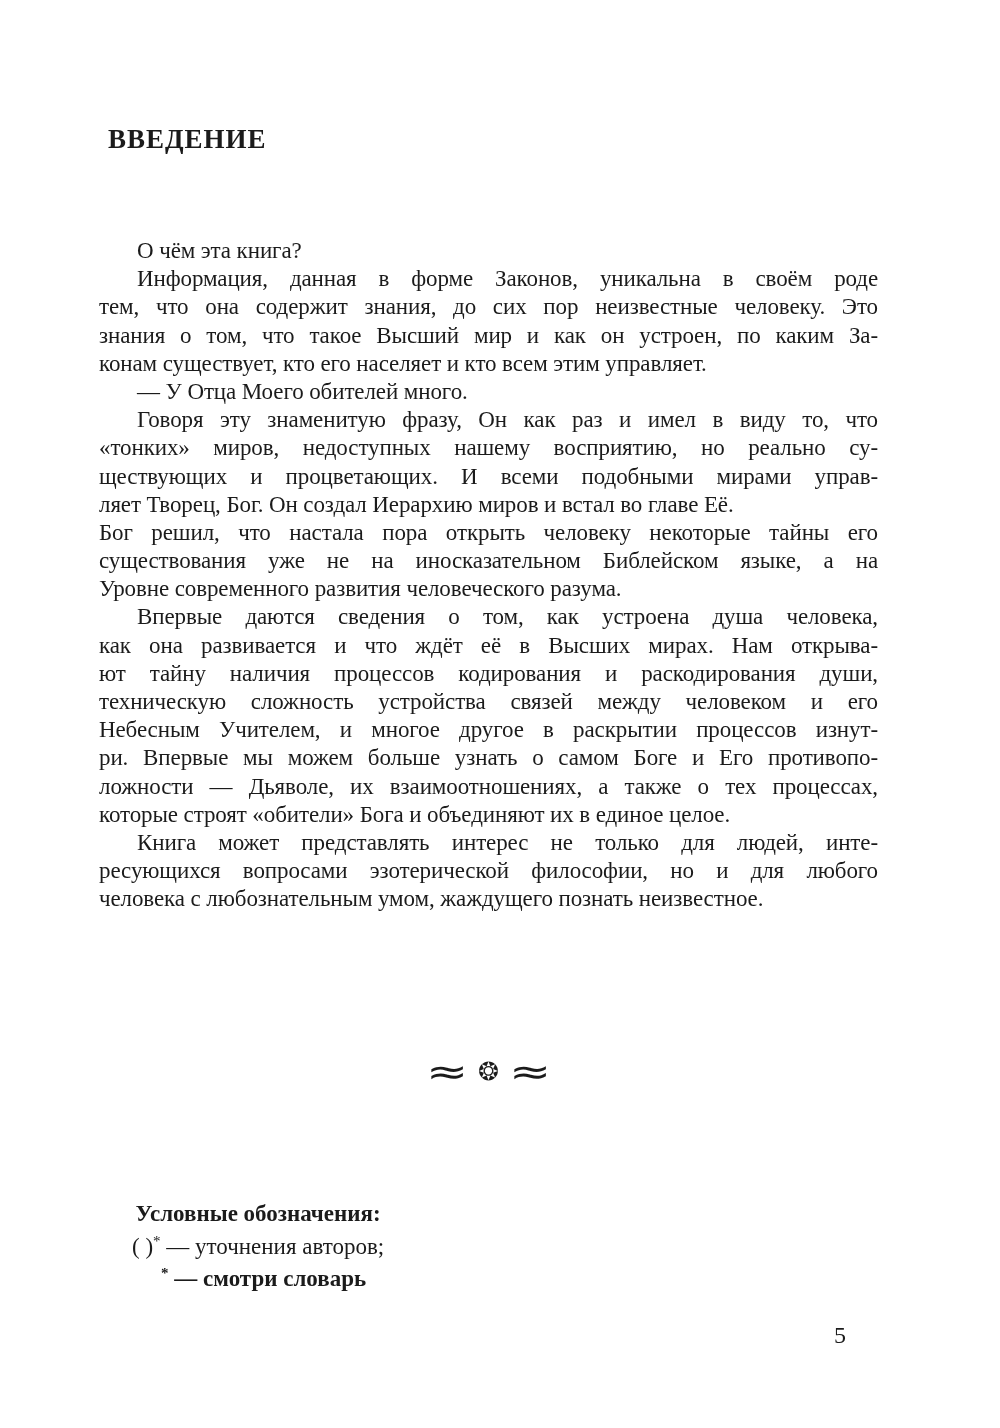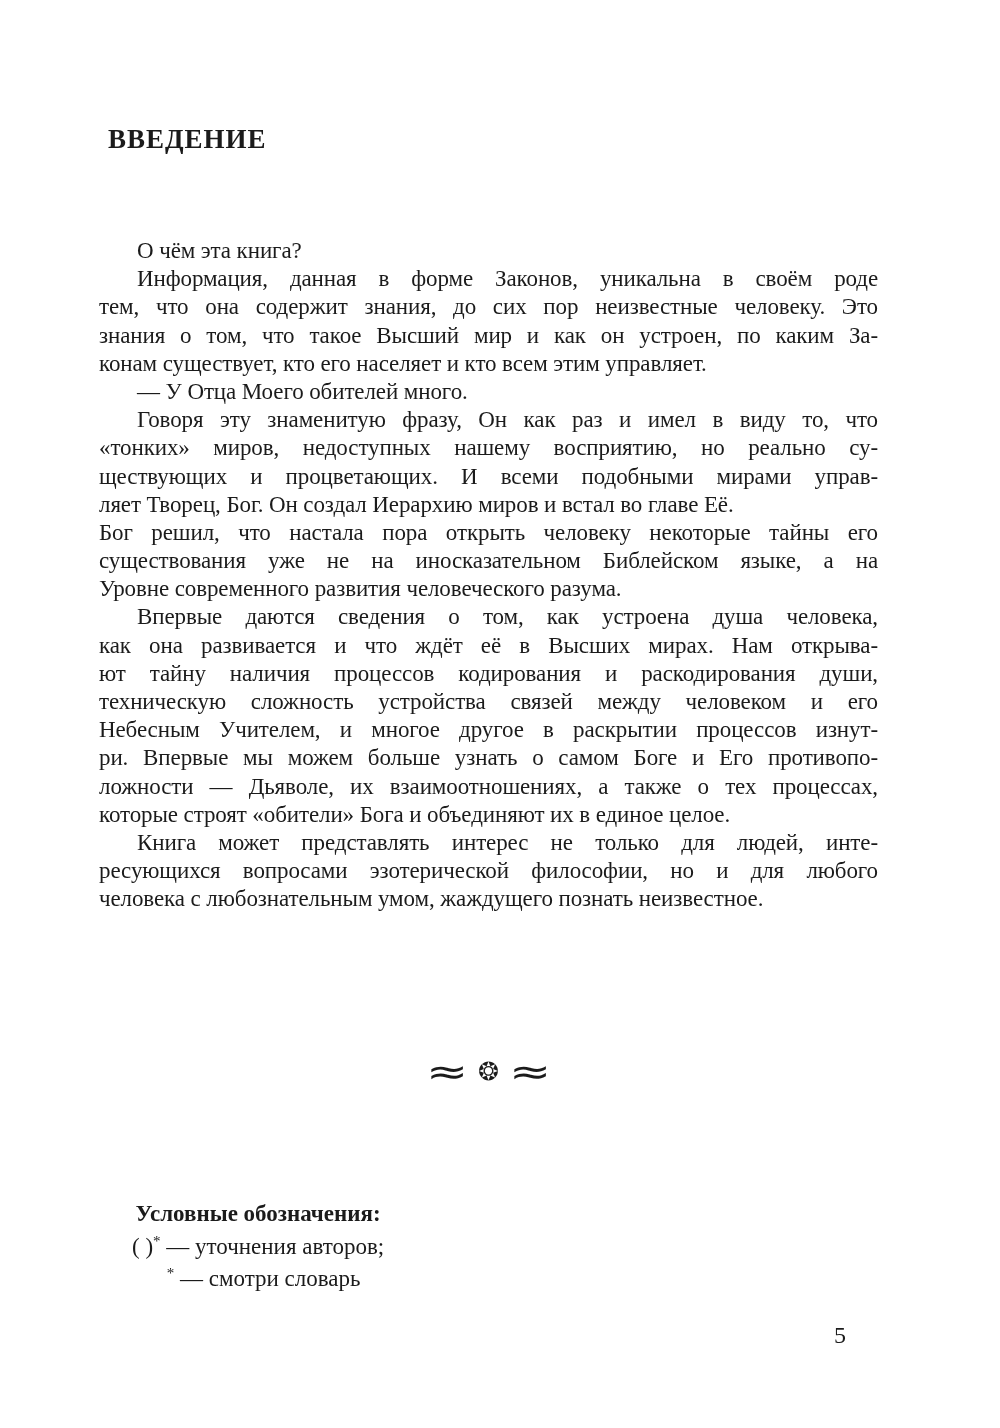--- a/index.html
+++ b/index.html
@@ -73,21 +73,21 @@
     position: absolute;
     top: 1200px;
     left: 132px;
     font-size: 23px;
     line-height: 27.6px;
     color: #1b1b1b;
     text-align: center;
   }
   .legend-heading { font-weight: bold; }
   .legend-item { }
-  .legend-item.second { padding-left: 11px; }
+  .legend-item.second { padding-left: 11px; font-weight: bold; }
   .legend-item .sup {
     font-size: 15px;
     vertical-align: 8px;
   }
   .page-number {
     position: absolute;
     top: 1322px;
     left: 780px;
     width: 120px;
     text-align: center;

